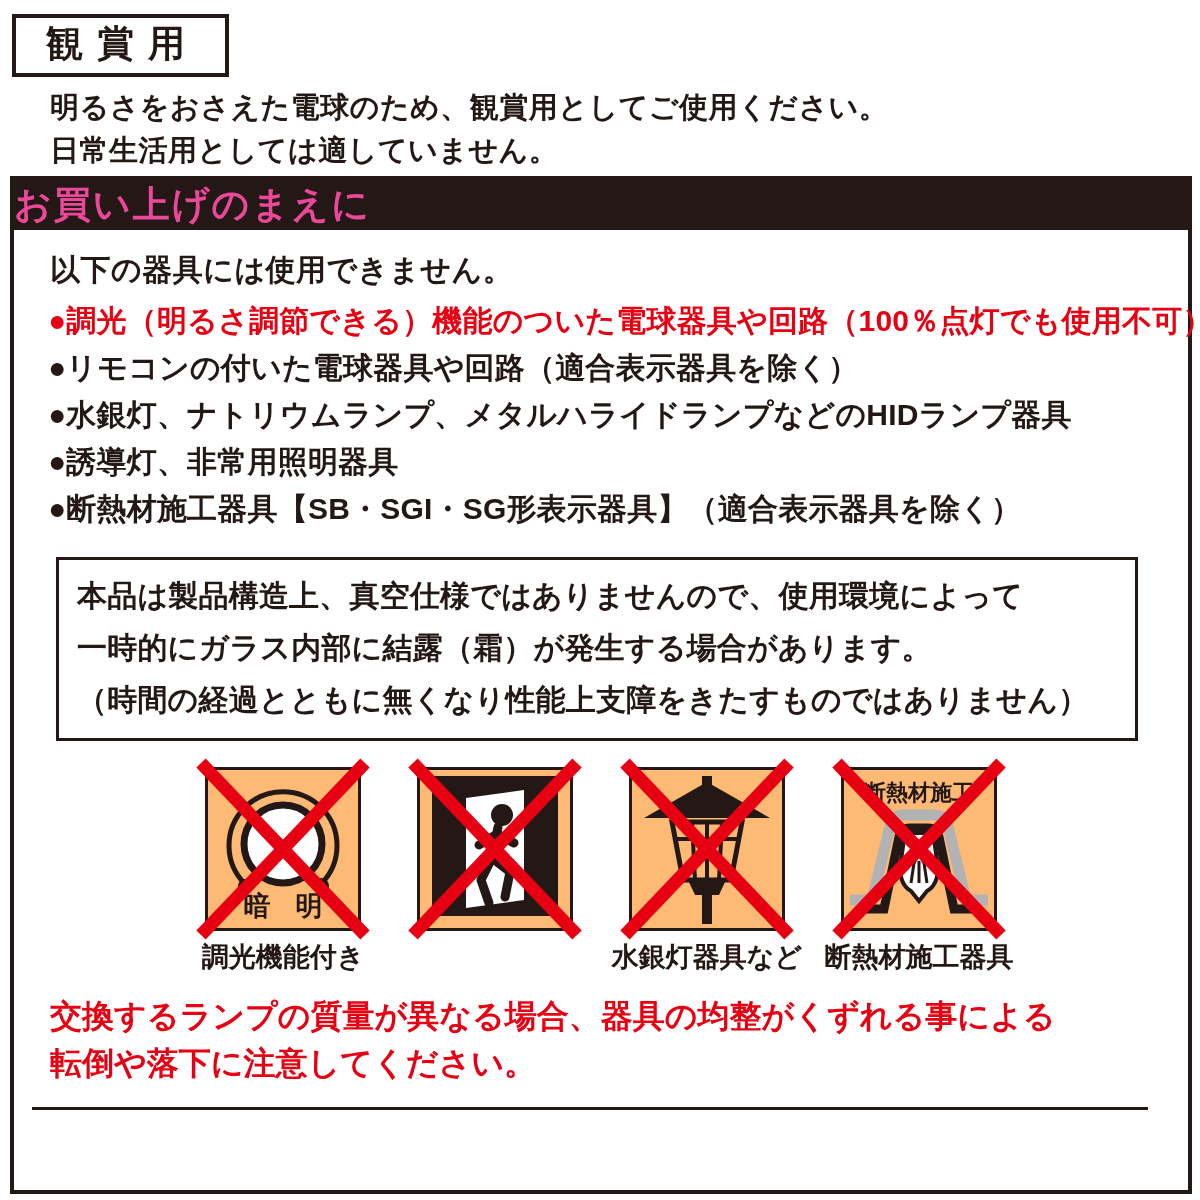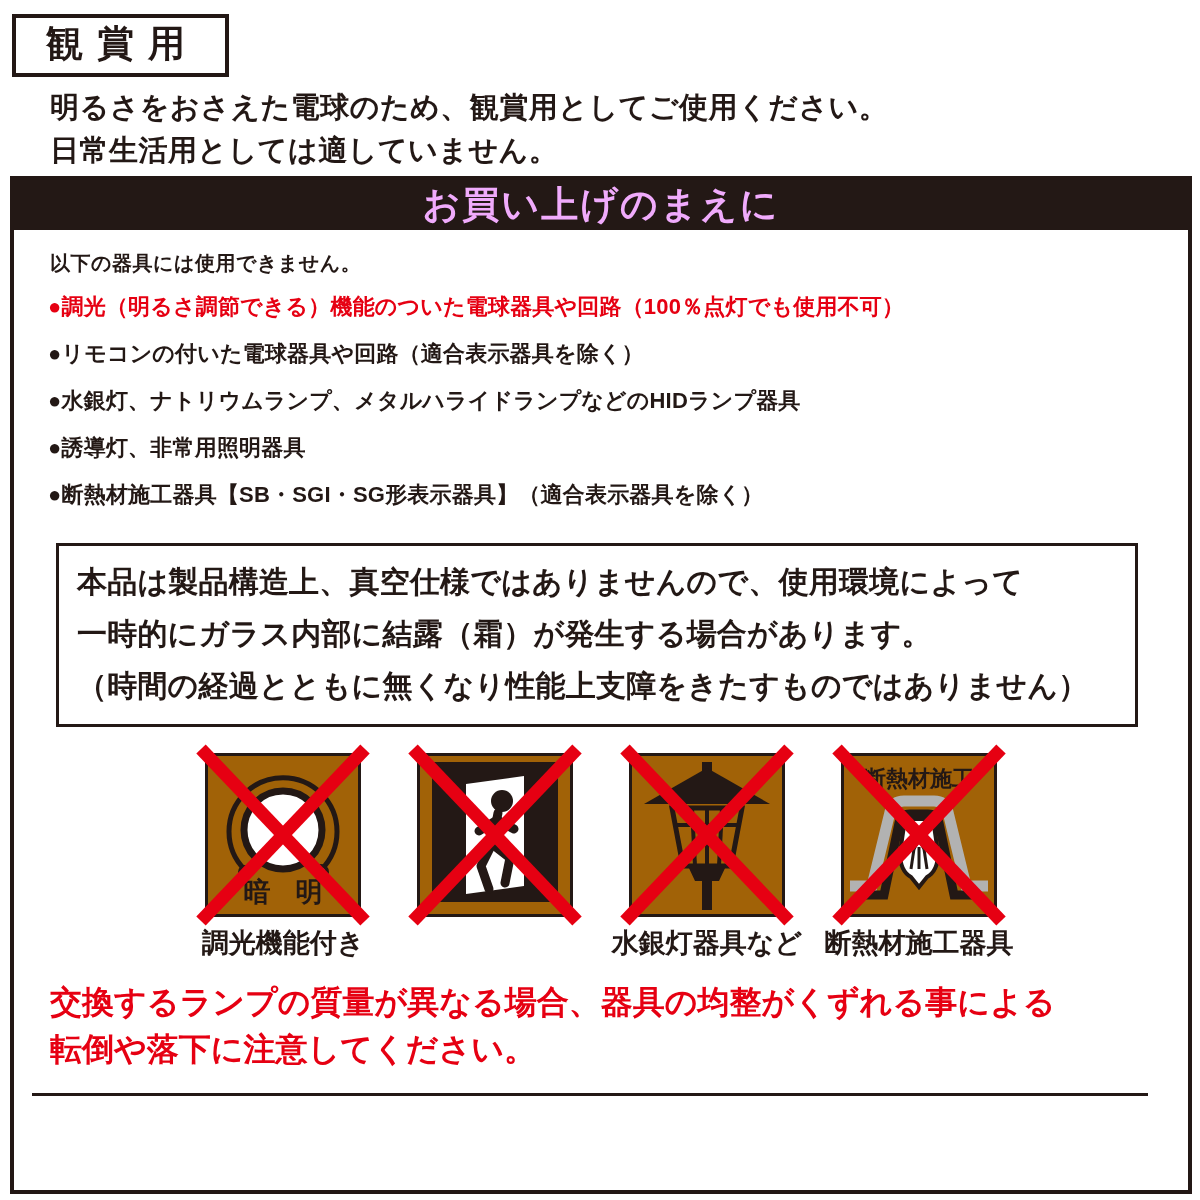--- a/index.html
+++ b/index.html
@@ -46,36 +46,35 @@
     left: 10px; top: 176px;
     width: 1182px;
     height: 1018px;
     border: 4px solid #231815;
     box-sizing: border-box;
     background: #fff;
   }
   .notice-header {
     height: 50px;
     background: #231815;
-    color: #f0abfc;
+    color: #ec4899;
     font-size: 37px;
     font-weight: 700;
-    text-align: center;
     line-height: 50px;
     letter-spacing: 2px;
   }
   .cannot-title {
     margin: 20px 0 6px 36px;
-    font-size: 20px;
+    font-size: 30px;
     font-weight: 600;
     letter-spacing: 0.5px;
   }
   .bullet {
     margin-left: 34px;
-    font-size: 22px;
+    font-size: 30px;
     font-weight: 600;
     line-height: 47px;
     letter-spacing: 0.2px;
     white-space: nowrap;
   }
   .bullet.red { color: #e60012; }
 
   .sub-box {
     margin: 25px 50px 0 42px;
     border: 3px solid #231815;
@@ -97,21 +96,21 @@
     display: flex;
     flex-direction: column;
     align-items: center;
   }
   .icon-box {
     width: 150px;
     height: 158px;
     border: 3px solid #231815;
     box-sizing: content-box;
     position: relative;
-    background: #a16207;
+    background: #fdba74;
   }
   .icon-box svg { position: absolute; left: 0; top: 0; overflow: visible; }
   .xmark { stroke: #e60012; stroke-width: 13; }
   .icon-label {
     margin-top: 8px;
     font-size: 27px;
     font-weight: 600;
     line-height: 36px;
     text-align: center;
     white-space: nowrap;

